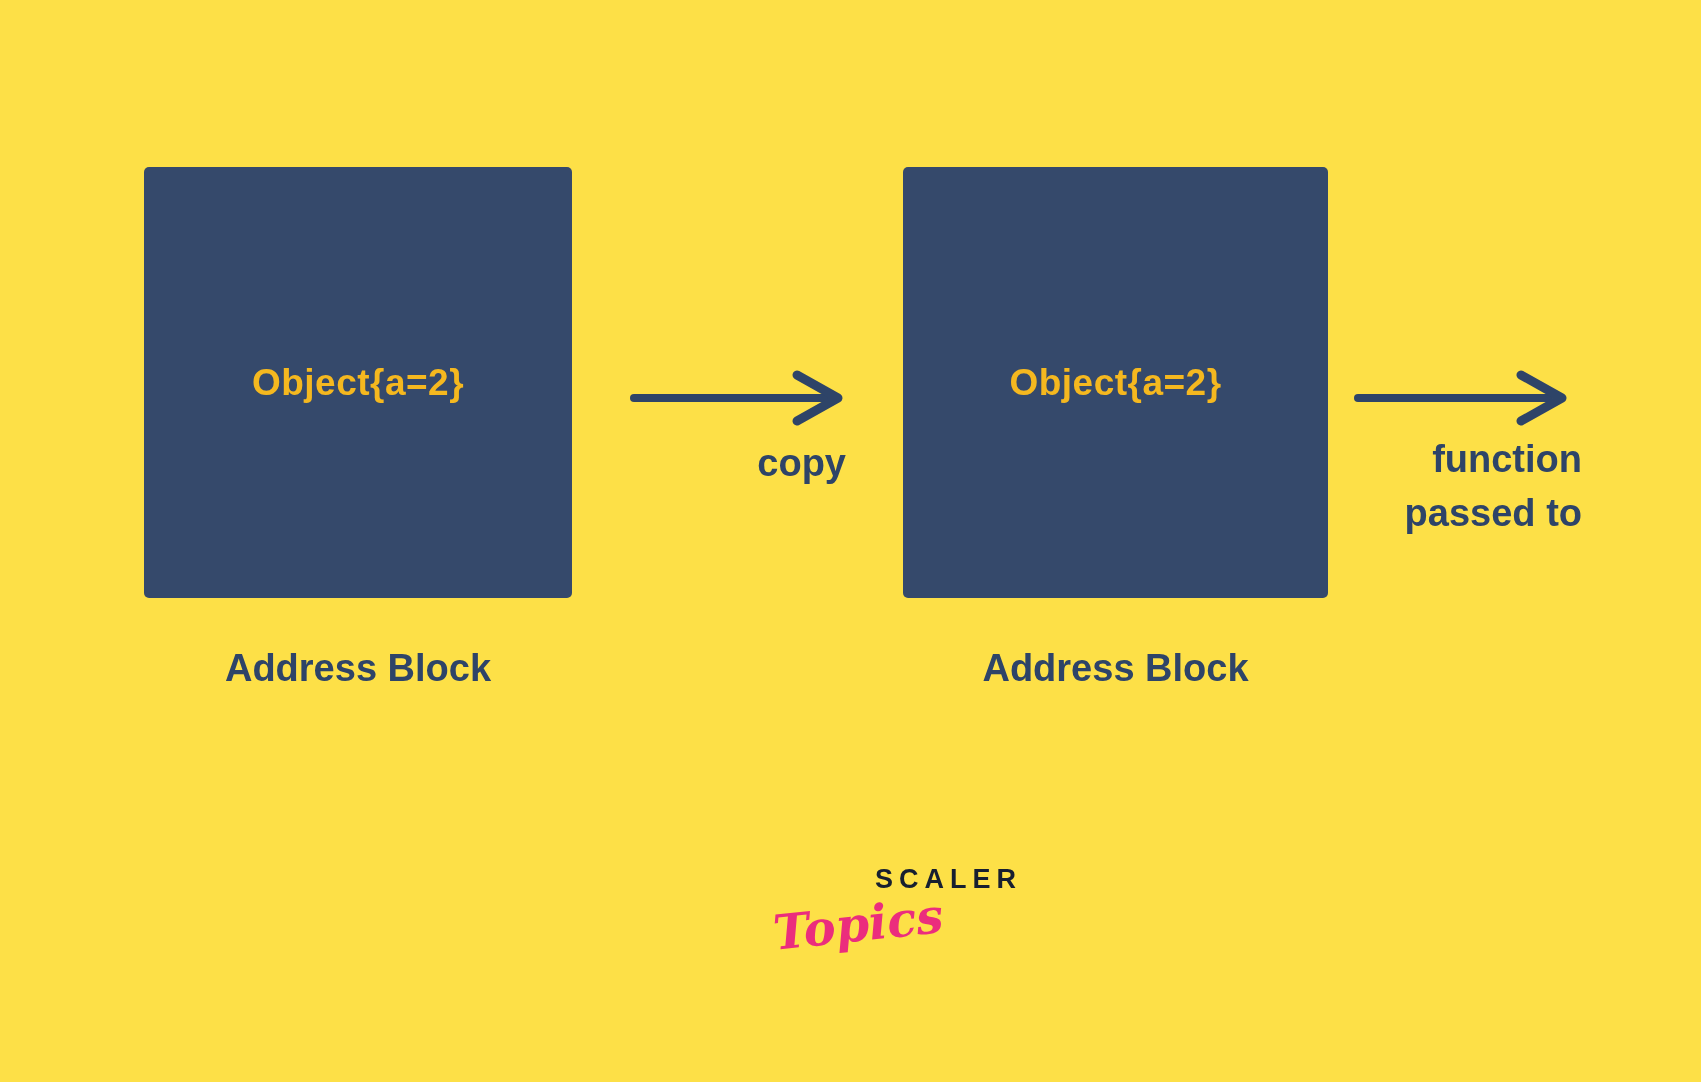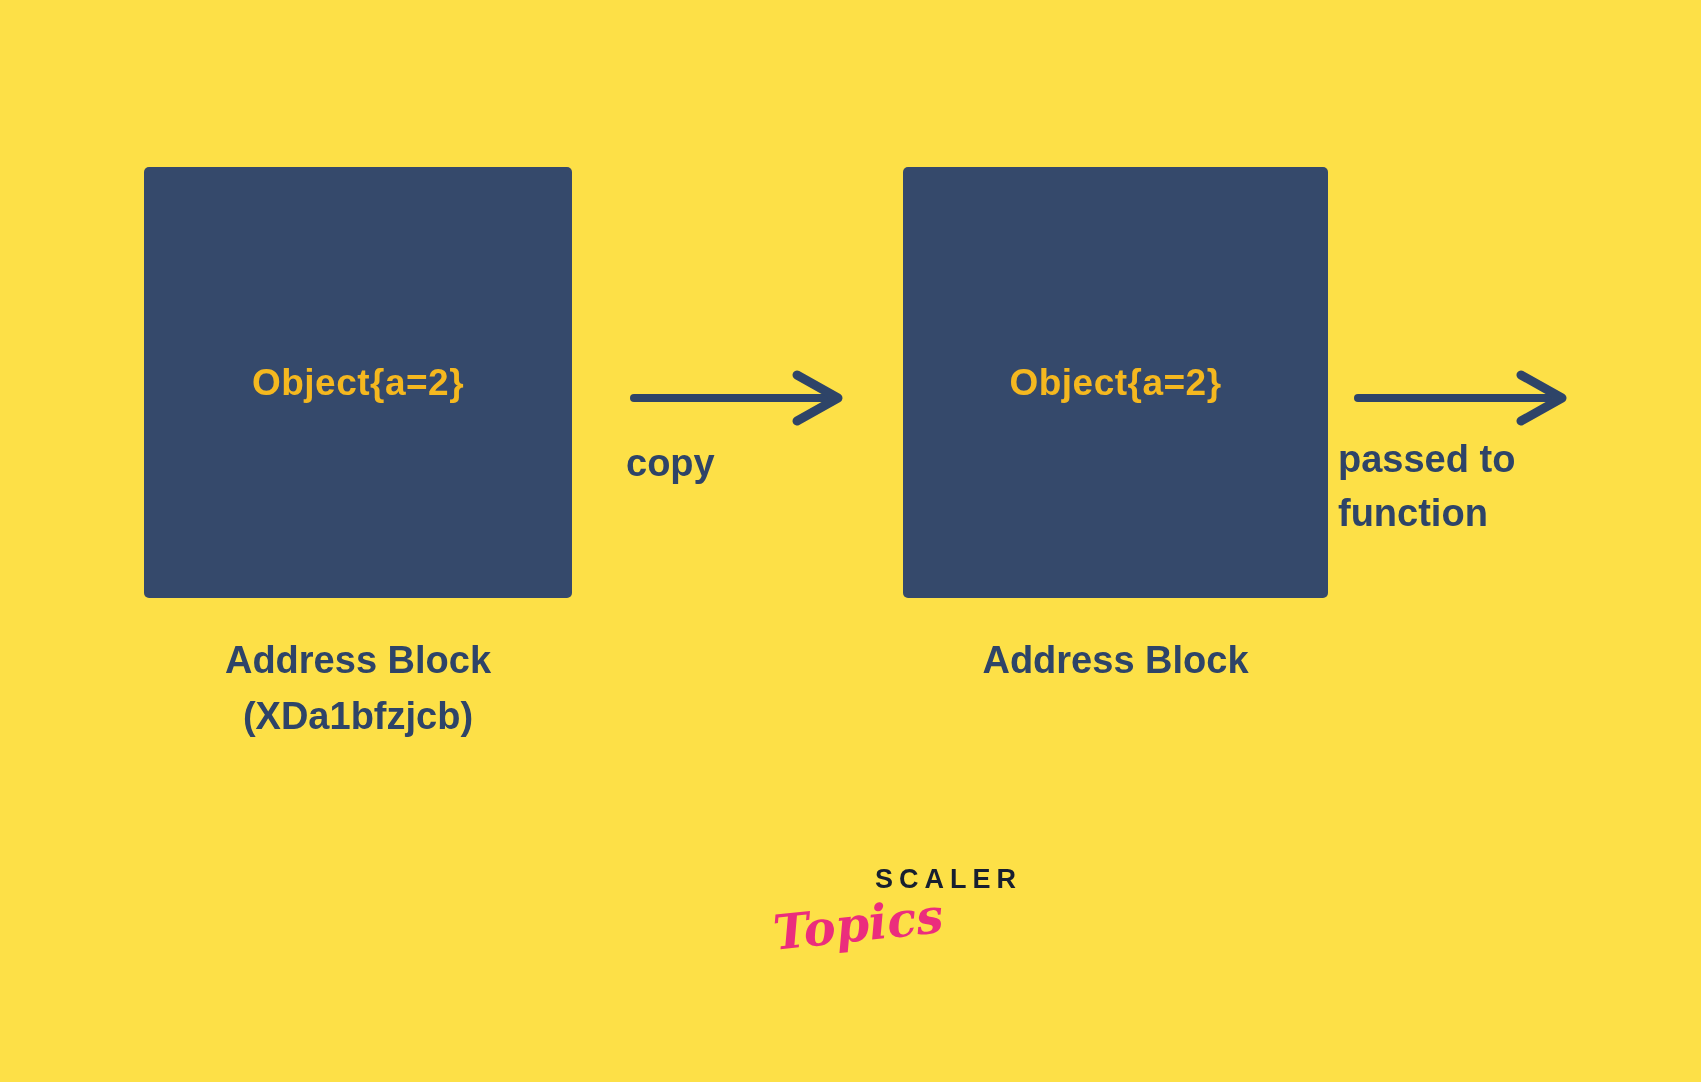--- a/index.html
+++ b/index.html
@@ -32,20 +32,21 @@
     letter-spacing: 0.5px;
   }
 
   .block-label {
     position: absolute;
     text-align: center;
     color: #2E4468;
     font-size: 38px;
     font-weight: bold;
     line-height: 56px;
+    margin-top: 8px;
   }
   .label-1 { left: 144px; top: 632px; width: 428px; }
   .label-2 { left: 903px; top: 632px; width: 425px; }
   .block-label .line { display: block; }
 
   .arrow {
     position: absolute;
     overflow: visible;
   }
   .arrow-1 { left: 626px; top: 360px; }
@@ -54,21 +55,21 @@
     stroke: #2E4468;
     stroke-width: 8;
     stroke-linecap: round;
     stroke-linejoin: round;
     fill: none;
   }
   .arrow polyline { stroke-width: 9; }
 
   .arrow-label {
     position: absolute;
-    text-align: left;
+    text-align: right;
     color: #2E4468;
     font-size: 38px;
     font-weight: bold;
     line-height: 54px;
   }
   .label-copy { left: 626px; top: 436px; width: 220px; }
   .label-passed { left: 1338px; top: 432px; width: 244px; }
   .arrow-label .line { display: block; }
 
   .logo {
@@ -101,43 +102,42 @@
 </head>
 <body>
 
 <div class="canvas">
 
   <div class="block block-1">
     <span class="obj">Object{a=2}</span>
   </div>
   <div class="block-label label-1">
     <span class="line">Address Block</span>
-    <span class="line">(XDa1bfzjcb)</span>
   </div>
 
   <svg class="arrow arrow-1" width="220" height="76" viewBox="0 0 220 76">
     <line x1="8" y1="38" x2="199" y2="38"></line>
     <polyline points="171,15 212,38 171,61"></polyline>
   </svg>
   <div class="arrow-label label-copy">copy</div>
 
   <div class="block block-2">
     <span class="obj">Object{a=2}</span>
   </div>
   <div class="block-label label-2">
     <span class="line">Address Block</span>
   </div>
 
   <svg class="arrow arrow-2" width="220" height="76" viewBox="0 0 220 76">
     <line x1="8" y1="38" x2="199" y2="38"></line>
     <polyline points="171,15 212,38 171,61"></polyline>
   </svg>
   <div class="arrow-label label-passed">
+    <span class="line">function</span>
     <span class="line">passed to</span>
-    <span class="line">function</span>
   </div>
 
   <div class="logo">
     <div class="logo-scaler">SCALER</div>
     <div class="logo-topics">Topics</div>
   </div>
 
 </div>
 
 </body></html>

